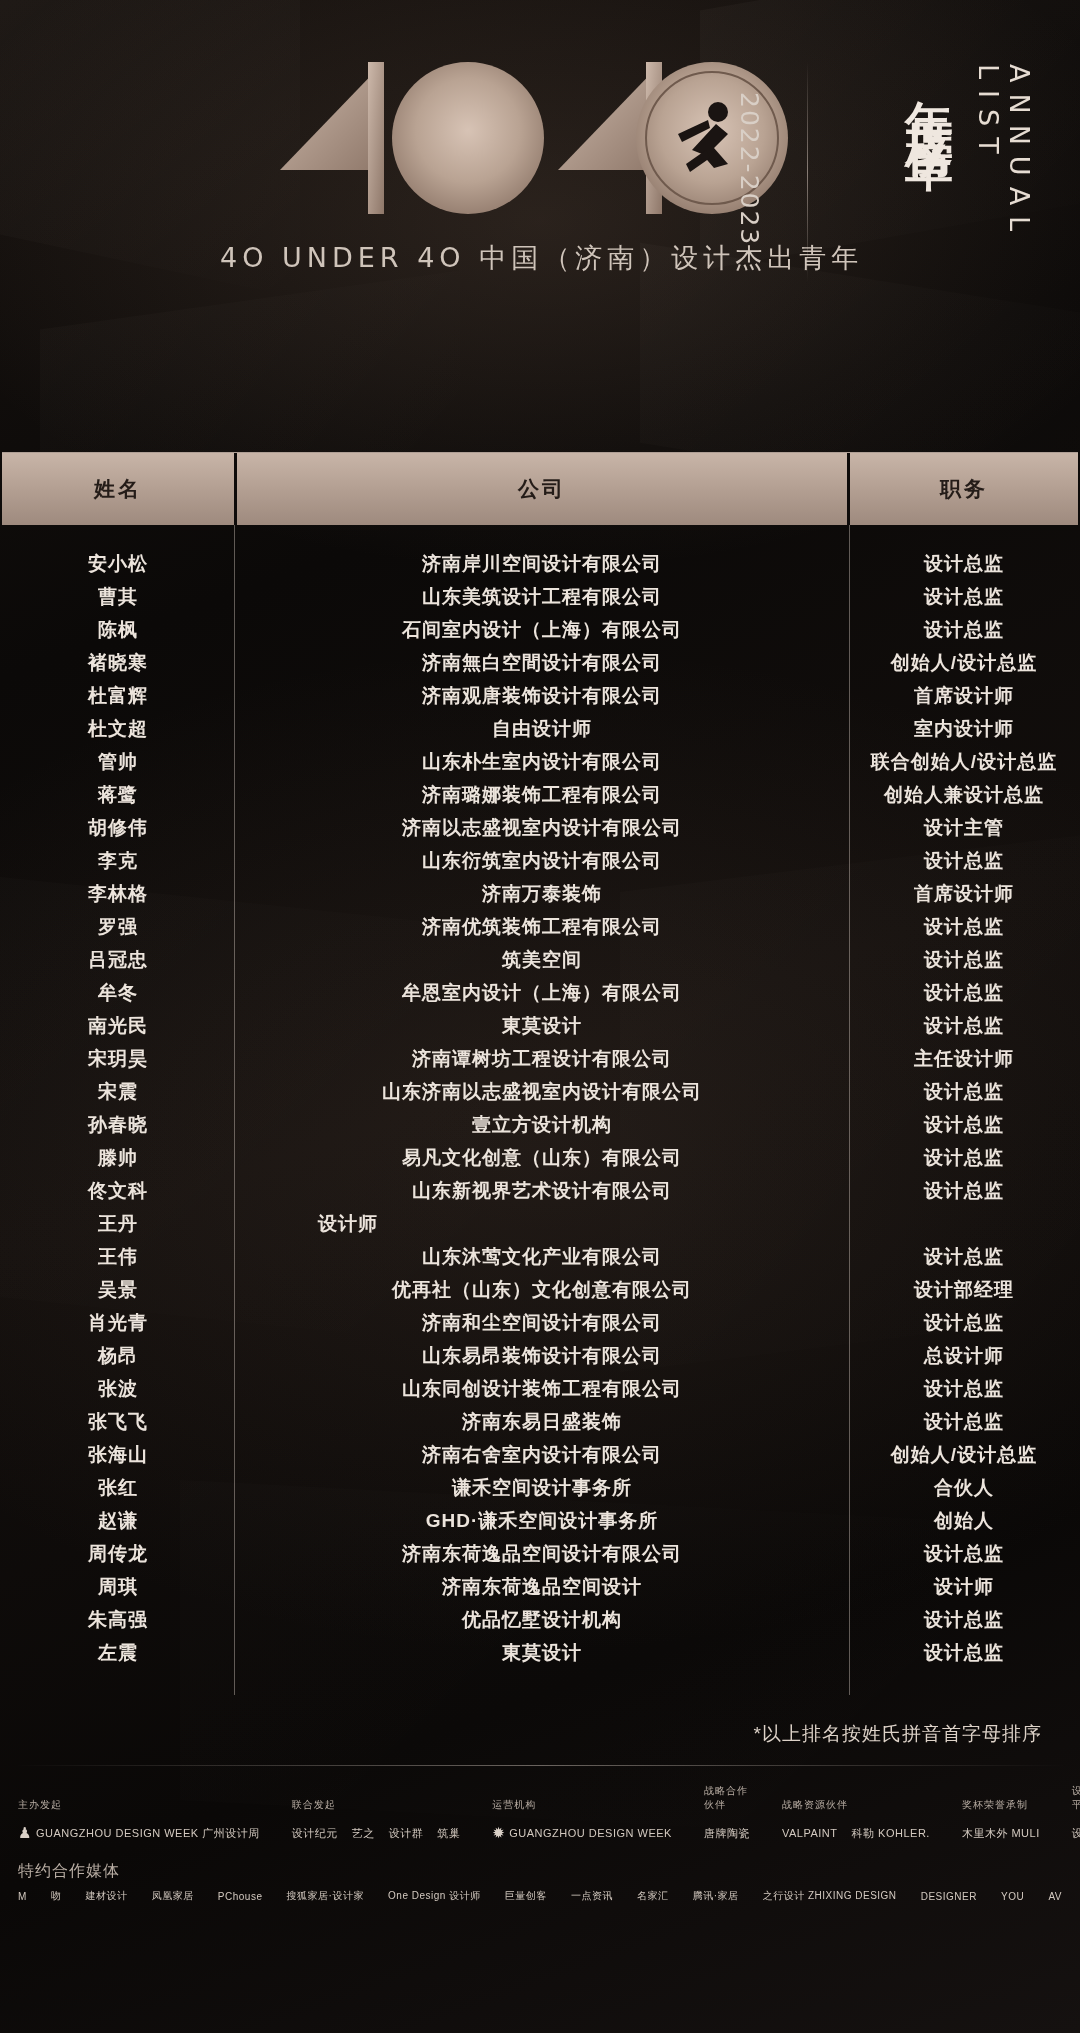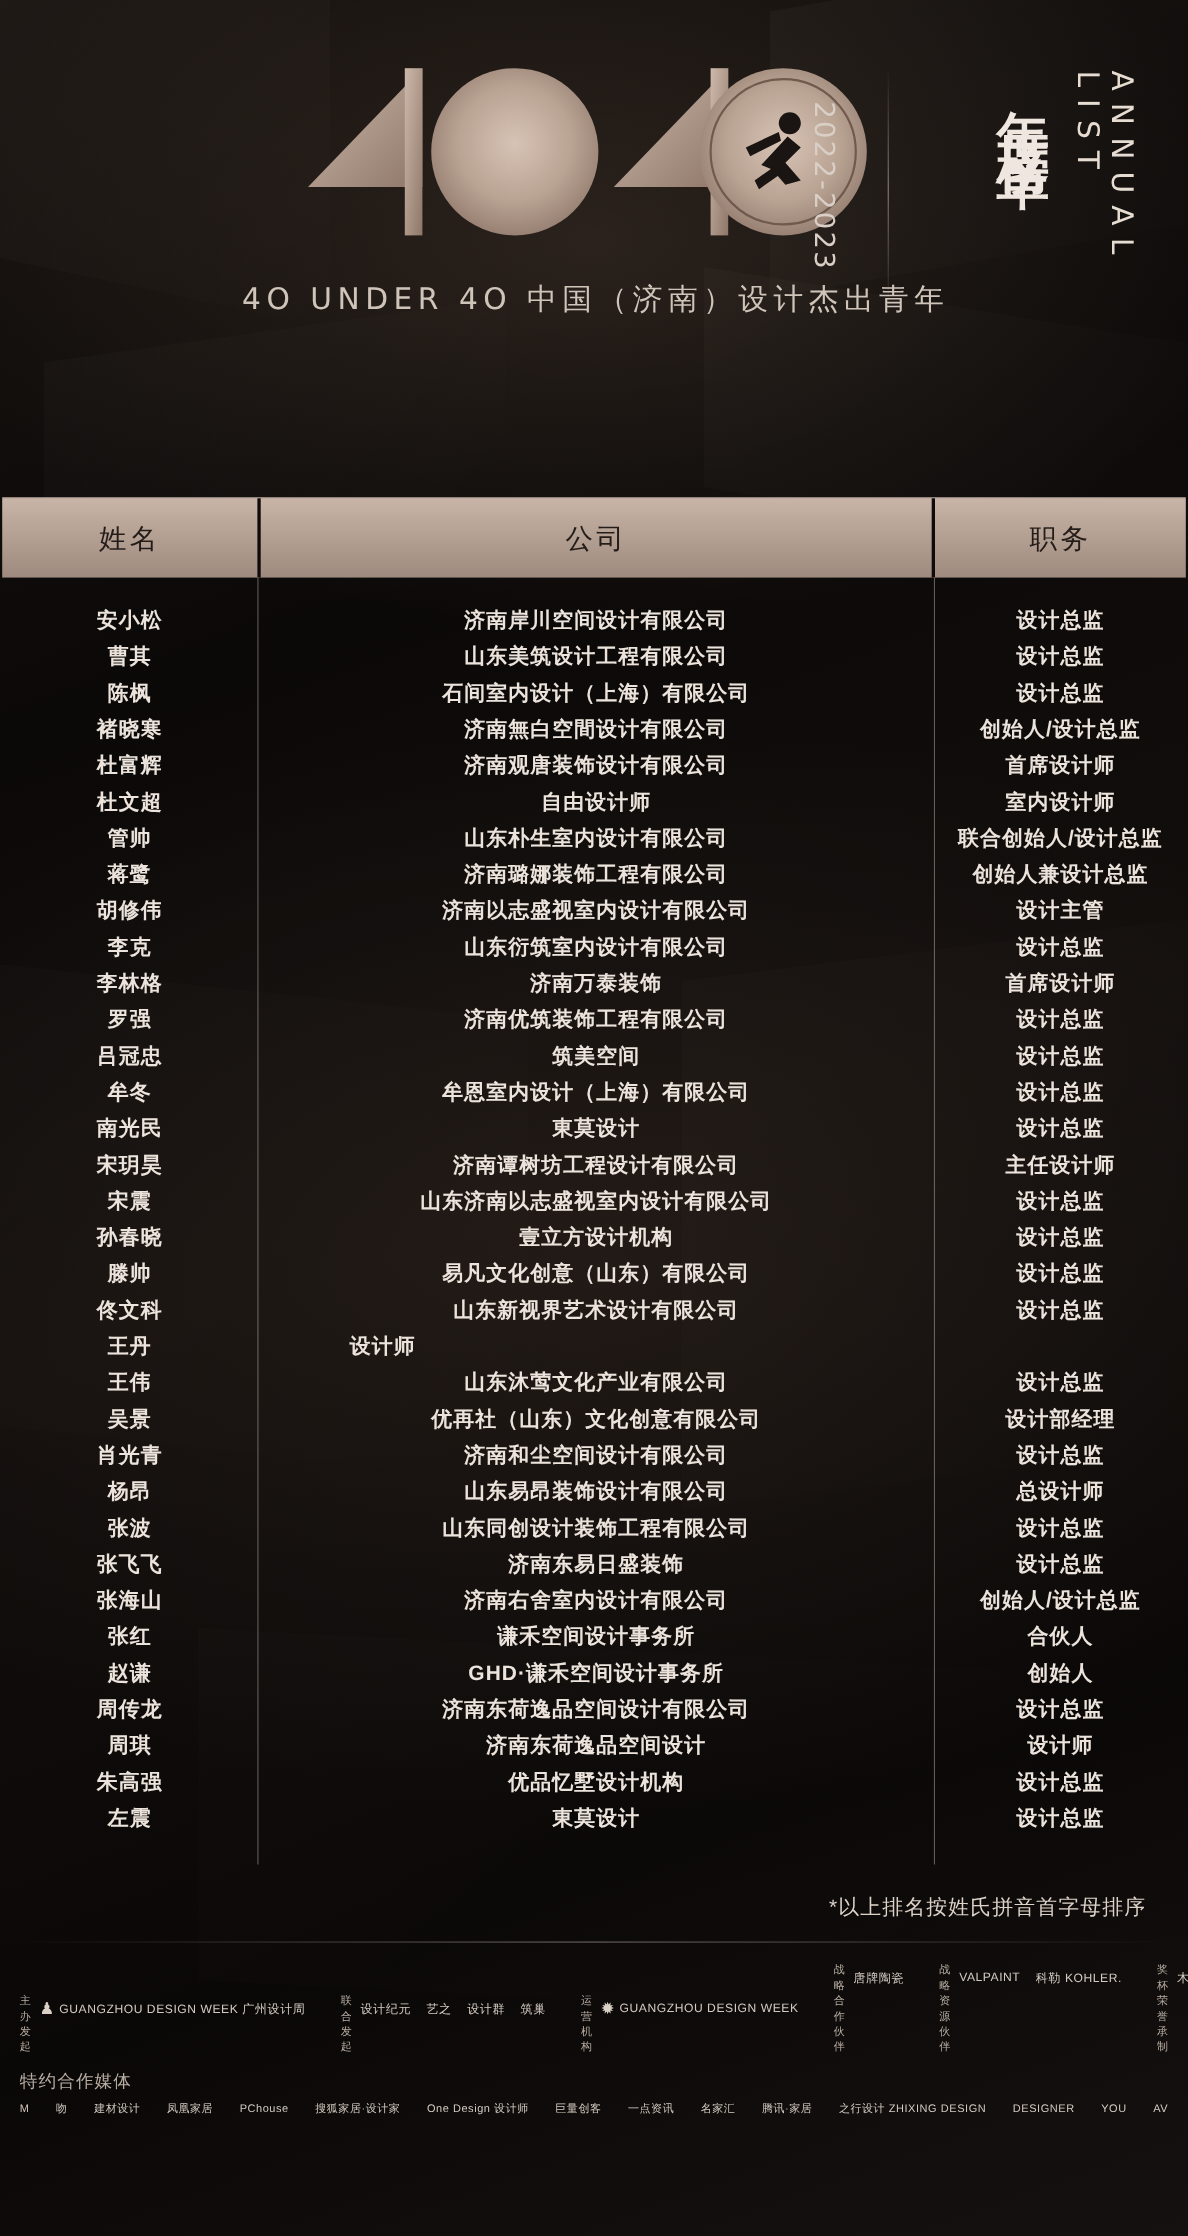--- a/index.html
+++ b/index.html
@@ -46,21 +46,21 @@
     width:640px;
     height:230px;
   }
   .mark{
     position:absolute;
     top:0;left:52px;
     width:520px;height:160px;
   }
   .tagline{
     position:absolute;
-    left:0;top:196px;
+    left:0;top:182px;
     width:640px;
     text-align:center;
     font-size:27px;
     letter-spacing:5px;
     color:#cfc4ba;
     font-family:"DejaVu Sans",sans-serif;
     white-space:nowrap;
   }
   .divider-v{
     position:absolute;
@@ -103,21 +103,21 @@
   }
   .thead{
     display:flex;
     height:72px;
     background:linear-gradient(180deg,#c8b5a8 0%,#b4a093 48%,#9e8a7e 100%);
     color:#241c18;
     border-top:1px solid rgba(255,255,255,.18);
   }
   .thead .cell{
     display:flex;align-items:center;justify-content:center;
-    font-size:25px;font-weight:normal;letter-spacing:3px;
+    font-size:21px;font-weight:bold;letter-spacing:3px;
   }
   .c-name{width:232px;flex:0 0 232px;}
   .c-comp{flex:1 1 auto;}
   .c-role{width:228px;flex:0 0 228px;}
   .thead .c-name{border-right:3px solid #0e0b0a;}
   .thead .c-comp{border-right:3px solid #0e0b0a;}
   .tbody{
     position:relative;
     padding:22px 0 26px;
   }
@@ -159,21 +159,21 @@
     padding:18px 18px 26px;
   }
   .sponsor-row{
     display:flex;
     align-items:flex-end;
     gap:0;
     margin-bottom:14px;
   }
   .sp-group{
     display:flex;
-    flex-direction:row;
+    flex-direction:column;
     gap:7px;
   }
   .sp-label{
     font-size:10px;
     color:#b8ada3;
     letter-spacing:1px;
   }
   .sp-logos{
     display:flex;
     align-items:center;

